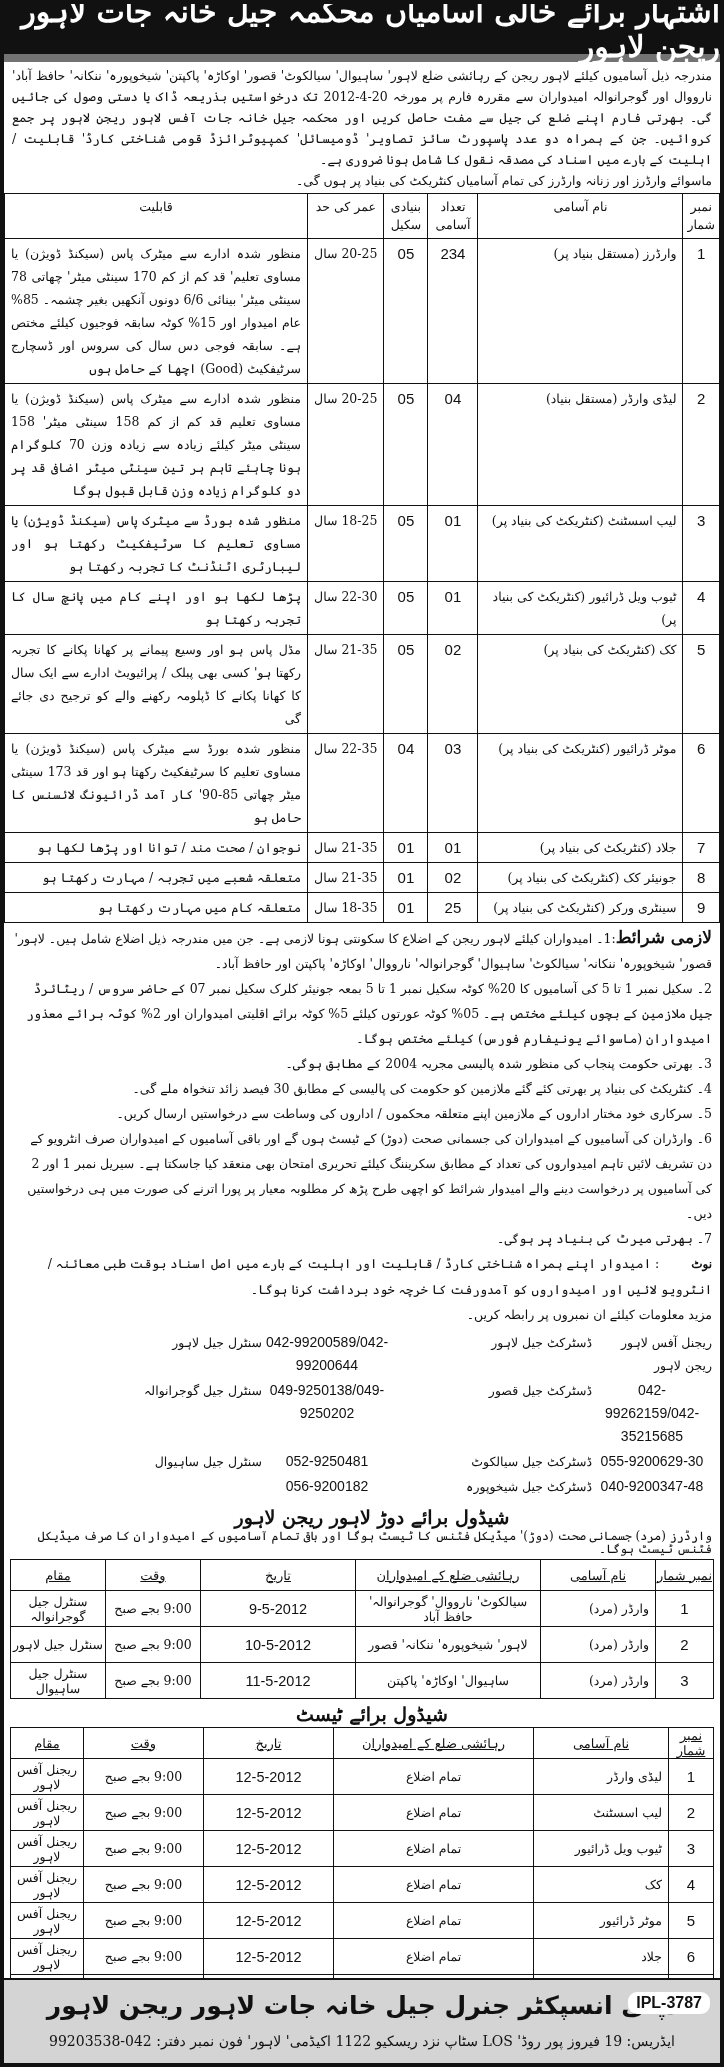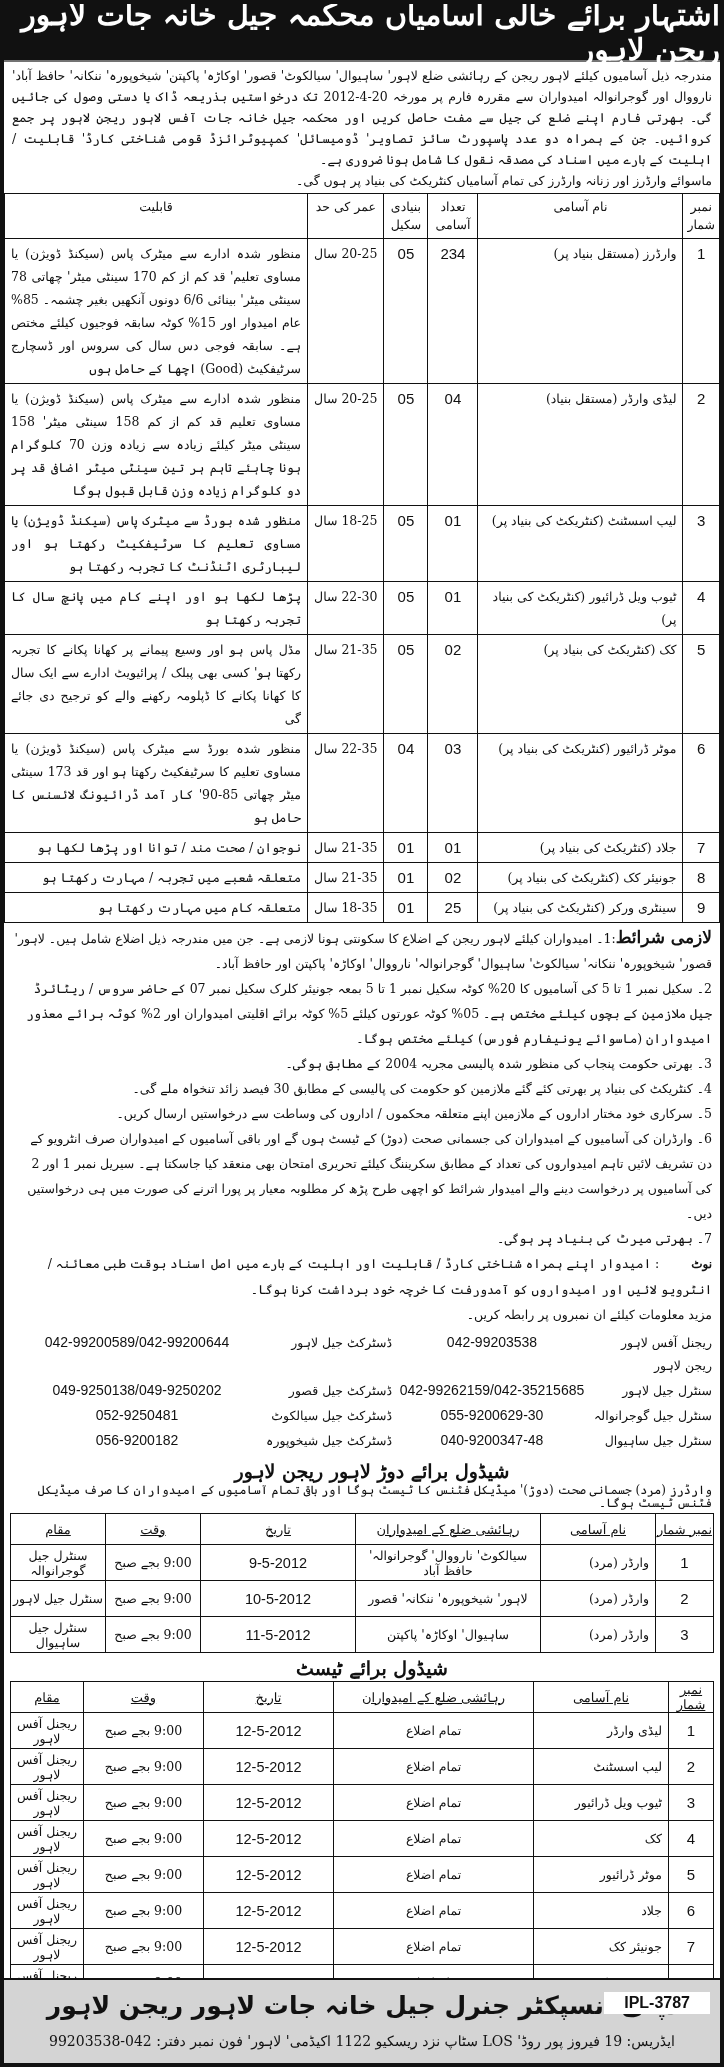--- a/index.html
+++ b/index.html
@@ -7,21 +7,21 @@
   body { font-family: "DejaVu Sans", sans-serif; color: #111; }
   .page {
     position: relative; width: 724px; height: 2067px;
     border: 4px solid #111; background: #fff; overflow: hidden;
     direction: rtl;
   }
   .banner {
     background: #111; color: #fff; height: 58px;
     display: flex; align-items: center; justify-content: center;
     font-family: "DejaVu Serif", serif; font-size: 30px; font-weight: bold;
-    border-bottom: 2px solid #737373;
+    border-bottom: 8px solid #737373;
   }
   .intro {
     font-family: "DejaVu Serif", serif; font-size: 12.5px; line-height: 21px;
     padding: 3px 8px 0 8px; text-align: justify;
   }
   table { border-collapse: collapse; width: 100%; }
   td, th { border: 1.5px solid #111; vertical-align: middle; }
   .jobs { margin-top: 2px; }
   .jobs th {
     font-family: "DejaVu Serif", serif; font-weight: normal; font-size: 12.5px;
@@ -72,21 +72,21 @@
   .footer-title {
     font-family: "DejaVu Sans", sans-serif; font-weight: bold; font-size: 25px;
     text-align: center; line-height: 40px; padding-top: 6px;
   }
   .footer-address {
     font-family: "DejaVu Serif", serif; font-size: 14px; text-align: center; line-height: 30px;
   }
   .ipl {
     position: absolute; right: 10px; top: 12px; background: #fff;
     font-family: "Liberation Sans", sans-serif; font-weight: bold; font-size: 16px;
-    padding: 2px 20px; direction: ltr;
+    padding: 2px 8px; direction: ltr; border-radius: 9px;
   }
   .ltr { direction: ltr; unicode-bidi: embed; }
 </style>
 </head>
 <body>
 
 <div class="page">
 
   <div class="banner">
     <span>اشتہار برائے خالی آسامیاں محکمہ جیل خانہ جات لاہور ریجن لاہور</span>
@@ -203,21 +203,20 @@
     <div>6۔ وارڈران کی آسامیوں کے امیدواران کی جسمانی صحت (دوڑ) کے ٹیسٹ ہوں گے اور باقی آسامیوں کے امیدواران صرف انٹرویو کے دن تشریف لائیں تاہم امیدواروں کی تعداد کے مطابق سکریننگ کیلئے تحریری امتحان بھی منعقد کیا جاسکتا ہے۔ سیریل نمبر 1 اور 2 کی آسامیوں پر درخواست دینے والے امیدوار شرائط کو اچھی طرح پڑھ کر مطلوبہ معیار پر پورا اترنے کی صورت میں ہی درخواستیں دیں۔</div>
     <div>7۔ بھرتی میرٹ کی بنیاد پر ہوگی۔</div>
     <div>
       <span class="note-head">نوٹ</span><span>: امیدوار اپنے ہمراہ شناختی کارڈ / قابلیت اور اہلیت کے بارے میں اصل اسناد بوقت طبی معائنہ / انٹرویو لائیں اور امیدواروں کو آمدورفت کا خرچہ خود برداشت کرنا ہوگا۔</span>
     </div>
     <div>مزید معلومات کیلئے ان نمبروں پر رابطہ کریں۔</div>
   </div>
 
   <div class="contacts" id="contacts">
       <div class="label">ریجنل آفس لاہور ریجن لاہور</div>
-      <div class="phone">042-99203538</div>
       <div class="label">ڈسٹرکٹ جیل لاہور</div>
       <div class="phone">042-99200589/042-99200644</div>
       <div class="label">سنٹرل جیل لاہور</div>
       <div class="phone">042-99262159/042-35215685</div>
       <div class="label">ڈسٹرکٹ جیل قصور</div>
       <div class="phone">049-9250138/049-9250202</div>
       <div class="label">سنٹرل جیل گوجرانوالہ</div>
       <div class="phone">055-9200629-30</div>
       <div class="label">ڈسٹرکٹ جیل سیالکوٹ</div>
       <div class="phone">052-9250481</div>

